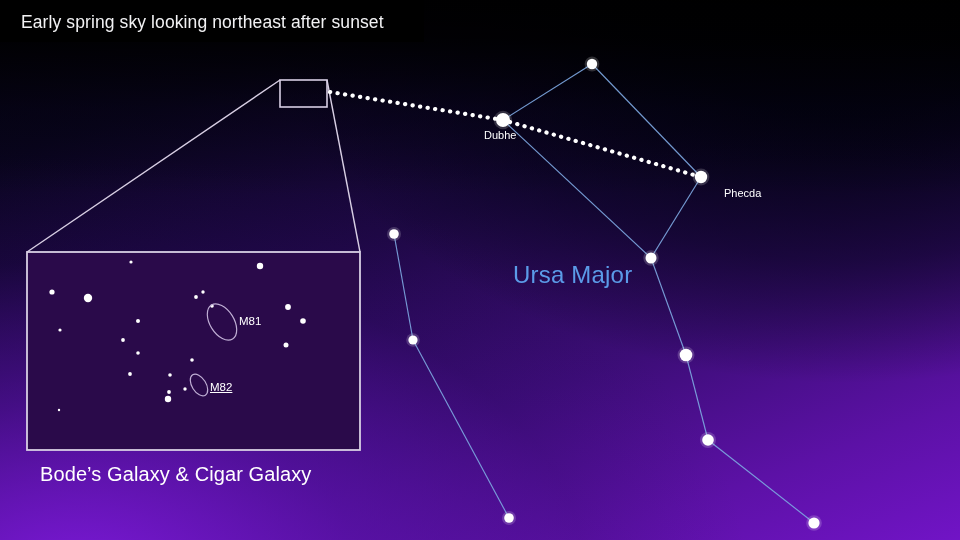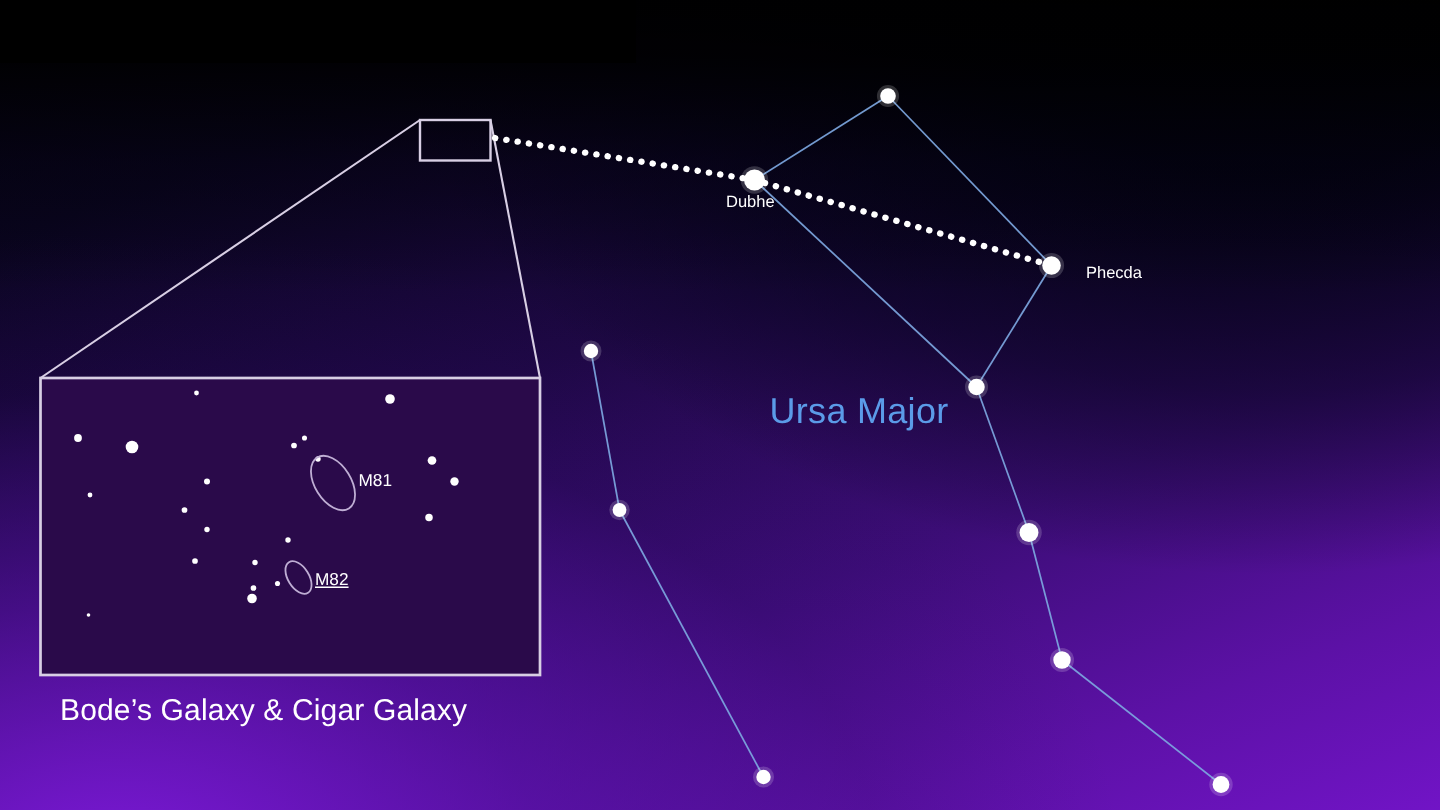--- a/index.html
+++ b/index.html
@@ -89,20 +89,21 @@
 <body>
 
 <div id="stage">
 
   <div class="sky-base"></div>
   <div class="sky-glow-bl"></div>
   <div class="sky-dark-tr"></div>
   <div class="sky-dark-t"></div>
 
   <div class="title-band"></div>
+  <div class="title-text">Early spring sky looking northeast after sunset</div>
 
   <svg class="overlay" viewBox="0 0 960 540" xmlns="http://www.w3.org/2000/svg">
     <g id="g-constellation-lines">
         <line x1="503" y1="120" x2="592" y2="64" stroke="#7da7e0" stroke-width="1.15" opacity="0.92"></line>
         <line x1="592" y1="64" x2="701" y2="177" stroke="#7da7e0" stroke-width="1.15" opacity="0.92"></line>
         <line x1="503" y1="120" x2="651" y2="258" stroke="#7da7e0" stroke-width="1.15" opacity="0.92"></line>
         <line x1="701" y1="177" x2="651" y2="258" stroke="#7da7e0" stroke-width="1.15" opacity="0.92"></line>
         <line x1="651" y1="258" x2="686" y2="355" stroke="#7da7e0" stroke-width="1.15" opacity="0.92"></line>
         <line x1="686" y1="355" x2="708" y2="440" stroke="#7da7e0" stroke-width="1.15" opacity="0.92"></line>
         <line x1="708" y1="440" x2="814" y2="523" stroke="#7da7e0" stroke-width="1.15" opacity="0.92"></line>
@@ -168,20 +169,20 @@
         <circle cx="394" cy="234" r="4.8" fill="#ffffff"></circle>
         <circle cx="413" cy="340" r="6.8" fill="#ffffff" opacity="0.18"></circle>
         <circle cx="413" cy="340" r="4.6" fill="#ffffff"></circle>
         <circle cx="509" cy="518" r="7" fill="#ffffff" opacity="0.18"></circle>
         <circle cx="509" cy="518" r="4.8" fill="#ffffff"></circle>
       </g>
   </svg>
 
   <div id="labels-layer">
       <div class="lbl lbl-star" style="left: 484px; top: 129px;">Dubhe</div>
-      <div class="lbl lbl-star" style="left: 680px; top: 176px; padding-left: 44px;">Phecda</div>
+      <div class="lbl lbl-star" style="left: 680px; top: 187px; padding-left: 44px;">Phecda</div>
       <div class="lbl lbl-constellation" style="left: 513px; top: 261px;">Ursa Major</div>
       <div class="lbl lbl-galaxy" style="left: 239px; top: 315px; text-align: right;">M81</div>
       <div class="lbl lbl-galaxy" style="left: 210px; top: 381px; text-decoration: underline;">M82</div>
       <div class="lbl lbl-caption" style="left: 40px; top: 418px;">Bode’s Galaxy &amp; Cigar Galaxy</div>
     </div>
 
 </div>
 
 </body></html>

